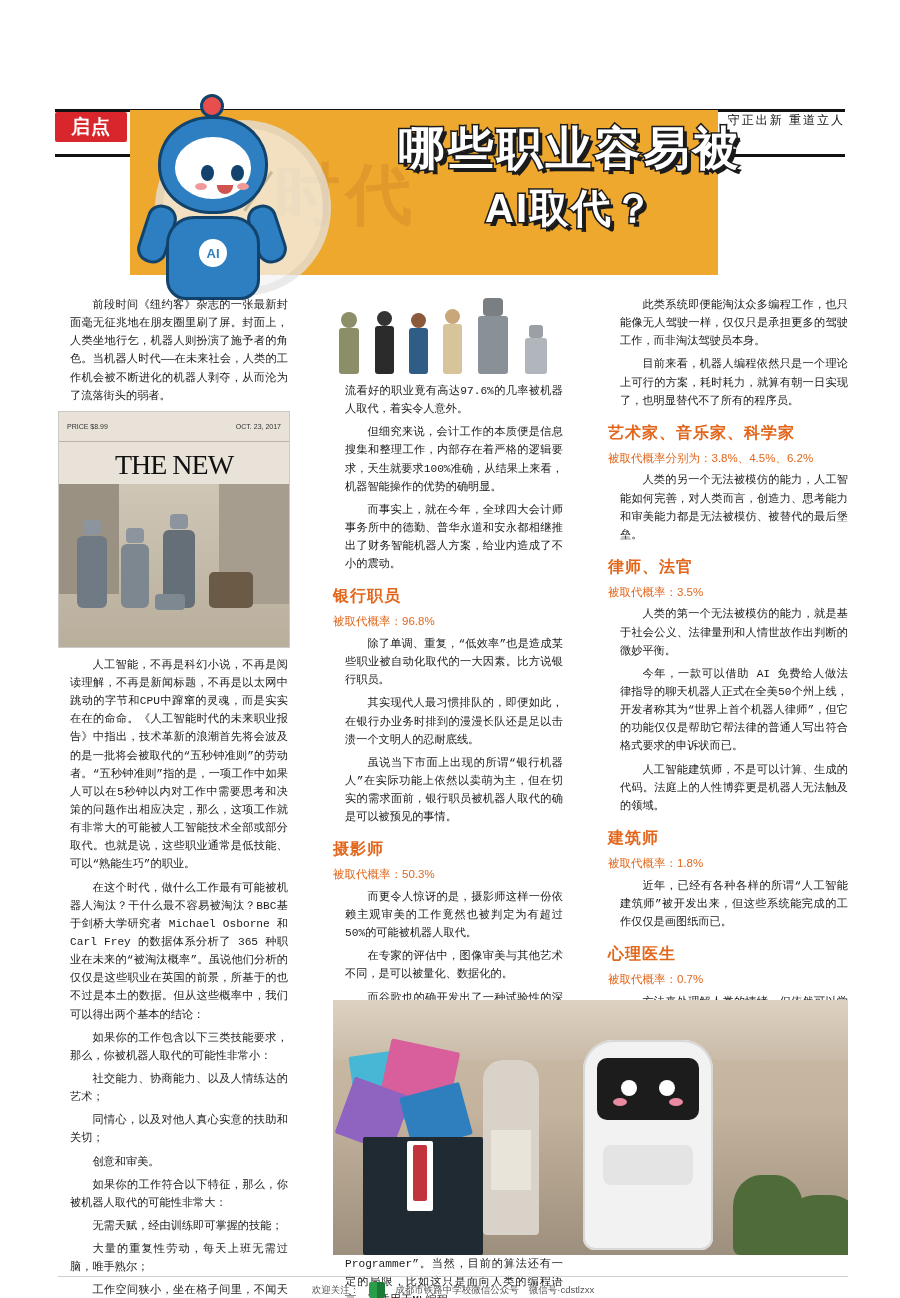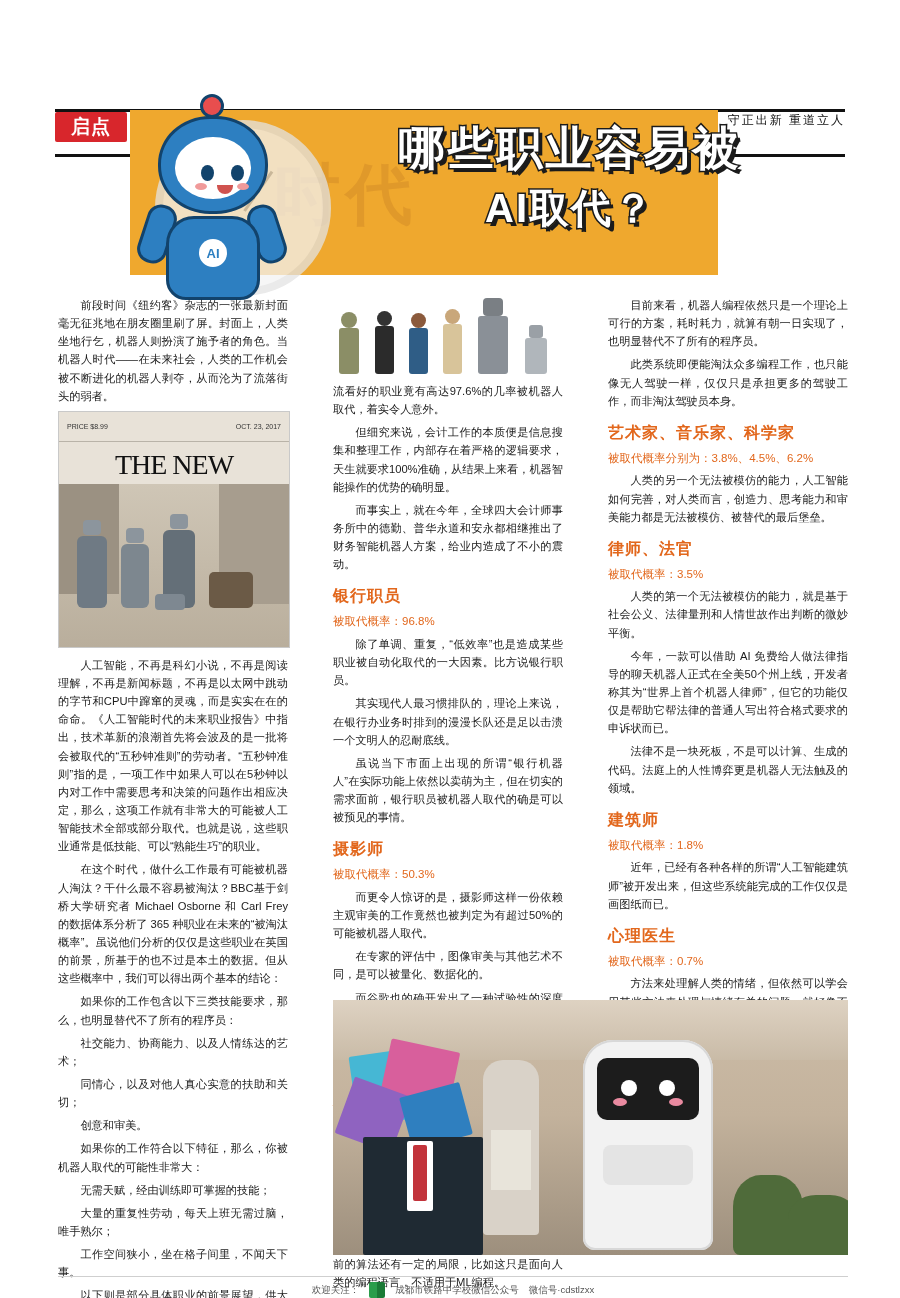--- a/index.html
+++ b/index.html
@@ -40,21 +40,21 @@
   .mascot .arm.l{left:2px;transform:rotate(18deg);}
   .mascot .arm.r{left:112px;transform:rotate(-18deg);}
   .mascot .antenna{position:absolute;left:66px;top:-4px;width:6px;height:16px;background:#12436c;}
   .mascot .antenna-ball{position:absolute;left:60px;top:-14px;width:18px;height:18px;border-radius:50%;background:#e84e4e;border:3px solid #12436c;}
   
   .cols{position:absolute;left:58px;top:296px;width:790px;height:975px;}
   .col{position:absolute;top:0;width:230px;font-size:11.2px;line-height:1.62;color:#1b1b1b;text-align:justify;}
   .col.c1{left:0;}
   .col.c2{left:275px;}
   .col.c3{left:550px;width:240px;}
-  .col p{margin:0 0 5px 0;text-indent:2em;}
+  .col p{margin:0 0 5px 12px;text-indent:2em;font-family:Liberation Mono, monospace;}
   .col p.noind{text-indent:0;}
   h3.sec{color:#e2671c;font-size:16px;font-weight:bold;margin:10px 0 3px 0;letter-spacing:1px;}
   .rate{color:#e2671c;font-size:11.5px;margin:0 0 4px 0;}
   
   .nyc{width:230px;height:235px;border:1px solid #c9c9c9;background:#e8e2d8;position:relative;overflow:hidden;margin:6px 0 8px 0;}
   .nyc .top{position:absolute;left:0;right:0;top:0;height:30px;border-bottom:1px solid #b9b3a8;display:flex;align-items:center;justify-content:space-between;padding:0 8px;box-sizing:border-box;font-size:7px;color:#333;}
   .nyc .title{position:absolute;left:0;right:0;top:30px;text-align:center;font-family:"Liberation Serif","DejaVu Serif",serif;font-size:28px;letter-spacing:-1px;color:#111;}
   .nyc .scene{position:absolute;left:0;right:0;top:72px;bottom:0;background:linear-gradient(#cfc6b6,#b9ae9c);}
   .nyc .bld{position:absolute;background:#9b9182;}
   .nyc .robot{position:absolute;background:#6f7a84;border-radius:6px;}
@@ -151,21 +151,21 @@
           <div class="robot" style="left:104px;top:46px;width:32px;height:78px;background:#646f78;">
               <div class="h"></div>
             </div>
           <div class="human" style="left:150px;top:88px;width:44px;height:36px;"></div>
           <div class="dog" style="left:96px;top:110px;width:30px;height:16px;"></div>
         </div>
       </div>
 
       <p>人工智能，不再是科幻小说，不再是阅读理解，不再是新闻标题，不再是以太网中跳动的字节和CPU中蹿窜的灵魂，而是实实在在的命命。《人工智能时代的未来职业报告》中指出，技术革新的浪潮首先将会波及的是一批将会被取代的“五秒钟准则”的劳动者。“五秒钟准则”指的是，一项工作中如果人可以在5秒钟以内对工作中需要思考和决策的问题作出相应决定，那么，这项工作就有非常大的可能被人工智能技术全部或部分取代。也就是说，这些职业通常是低技能、可以“熟能生巧”的职业。</p>
       <p>在这个时代，做什么工作最有可能被机器人淘汰？干什么最不容易被淘汰？BBC基于剑桥大学研究者 Michael Osborne 和 Carl Frey 的数据体系分析了 365 种职业在未来的“被淘汰概率”。虽说他们分析的仅仅是这些职业在英国的前景，所基于的也不过是本土的数据。但从这些概率中，我们可以得出两个基本的结论：</p>
-      <p>如果你的工作包含以下三类技能要求，那么，也明显替代不了所有的程序员：</p>
+      <p>如果你的工作包含以下三类技能要求，那么，你被机器人取代的可能性非常小：</p>
       <p>社交能力、协商能力、以及人情练达的艺术；</p>
       <p>同情心，以及对他人真心实意的扶助和关切；</p>
       <p>创意和审美。</p>
       <p>如果你的工作符合以下特征，那么，你被机器人取代的可能性非常大：</p>
       <p>无需天赋，经由训练即可掌握的技能；</p>
       <p>大量的重复性劳动，每天上班无需过脑，唯手熟尔；</p>
       <p>工作空间狭小，坐在格子间里，不闻天下事。</p>
       <p>以下则是部分具体职业的前景展望，供大家参考。</p>
 
     </div>
@@ -186,48 +186,48 @@
         <div class="fig" style="left:192px;width:22px;height:36px;background:#b0b6bb;"></div>
       </div>
 
       <p class="noind">流看好的职业竟有高达97.6%的几率被机器人取代，着实令人意外。</p>
       <p>但细究来说，会计工作的本质便是信息搜集和整理工作，内部存在着严格的逻辑要求，天生就要求100%准确，从结果上来看，机器智能操作的优势的确明显。</p>
       <p>而事实上，就在今年，全球四大会计师事务所中的德勤、普华永道和安永都相继推出了财务智能机器人方案，给业内造成了不小的震动。</p>
 
       <h3 class="sec">银行职员</h3>
       <div class="rate">被取代概率：96.8%</div>
       <p>除了单调、重复，“低效率”也是造成某些职业被自动化取代的一大因素。比方说银行职员。</p>
-      <p>其实现代人最习惯排队的，理论上来说，在银行办业务时排到的漫漫长队还是足以击溃一个文明人的忍耐底线。</p>
+      <p>其实现代人最习惯排队的，即便如此，在银行办业务时排到的漫漫长队还是足以击溃一个文明人的忍耐底线。</p>
       <p>虽说当下市面上出现的所谓“银行机器人”在实际功能上依然以卖萌为主，但在切实的需求面前，银行职员被机器人取代的确是可以被预见的事情。</p>
 
       <h3 class="sec">摄影师</h3>
       <div class="rate">被取代概率：50.3%</div>
       <p>而更令人惊讶的是，摄影师这样一份依赖主观审美的工作竟然也被判定为有超过50%的可能被机器人取代。</p>
       <p>在专家的评估中，图像审美与其他艺术不同，是可以被量化、数据化的。</p>
       <p>而谷歌也的确开发出了一种试验性的深度学习系统，这个系统会模仿专业摄影师审视开工作，从谷歌街景中浏览观景观图。分析出最佳的构图，然后进行各种后期处理，从而创造出一幅赏心悦目的图像。</p>
 
       <h3 class="sec">程序员</h3>
       <div class="rate">被取代概率：8.5%</div>
       <p>理论上来说，机器人完成基础的编程工作是完全可行的。毕竟，它们本身就是由代码构成的。</p>
       <p>前不久，英特尔实验室的研究人员也的确开发成功了全球首个能自由生成完整软件程序的AI机器人，名为“AI Programmer”。当然，目前的算法还有一定的局限，比如这只是面向人类的编程语言，不适用于ML编程。</p>
     </div>
 
     <div class="col c3">
+      <p>此类系统即便能淘汰众多编程工作，也只能像无人驾驶一样，仅仅只是承担更多的驾驶工作，而非淘汰驾驶员本身。</p>
       <p>目前来看，机器人编程依然只是一个理论上可行的方案，耗时耗力，就算有朝一日实现了，也明显替代不了所有的程序员。</p>
-      <p>此类系统即便能淘汰众多编程工作，也只能像无人驾驶一样，仅仅只是承担更多的驾驶工作，而非淘汰驾驶员本身。</p>
 
       <h3 class="sec">艺术家、音乐家、科学家</h3>
       <div class="rate">被取代概率分别为：3.8%、4.5%、6.2%</div>
       <p>人类的另一个无法被模仿的能力，人工智能如何完善，对人类而言，创造力、思考能力和审美能力都是无法被模仿、被替代的最后堡垒。</p>
 
       <h3 class="sec">律师、法官</h3>
       <div class="rate">被取代概率：3.5%</div>
       <p>人类的第一个无法被模仿的能力，就是基于社会公义、法律量刑和人情世故作出判断的微妙平衡。</p>
       <p>今年，一款可以借助 AI 免费给人做法律指导的聊天机器人正式在全美50个州上线，开发者称其为“世界上首个机器人律师”，但它的功能仅仅是帮助它帮法律的普通人写出符合格式要求的申诉状而已。</p>
-      <p>法律不是一块死板，不是可以计算、生成的代码。法庭上的人性博弈更是机器人无法触及的领域。</p>
+      <p>人工智能建筑师，不是可以计算、生成的代码。法庭上的人性博弈更是机器人无法触及的领域。</p>
 
       <h3 class="sec">建筑师</h3>
       <div class="rate">被取代概率：1.8%</div>
       <p>近年，已经有各种各样的所谓“人工智能建筑师”被开发出来，但这些系统能完成的工作仅仅是画图纸而已。</p>
 
       <h3 class="sec">心理医生</h3>
       <div class="rate">被取代概率：0.7%</div>
       <p>方法来处理解人类的情绪，但依然可以学会用某些方法来处理与情绪有关的问题，就好像不理解“什么是诗”的机器依然可以写出不错的诗来。从这个角度来说，机器确实可以胜任心理咨询的工作。因为心理咨询原本就建立在这样一种信念之上：人类的情绪可以被有效地处理。</p>
       <p>然而有些人觉，急于处理问题恰恰是造成问题的原因。机器无法处理这样的行径，而习惯了机器思维的人类同样无法处理。只有同样生而为人的心理医生才有可能跳跃这一思维悖论，让问题本身变得无关紧要。</p>
     </div>

